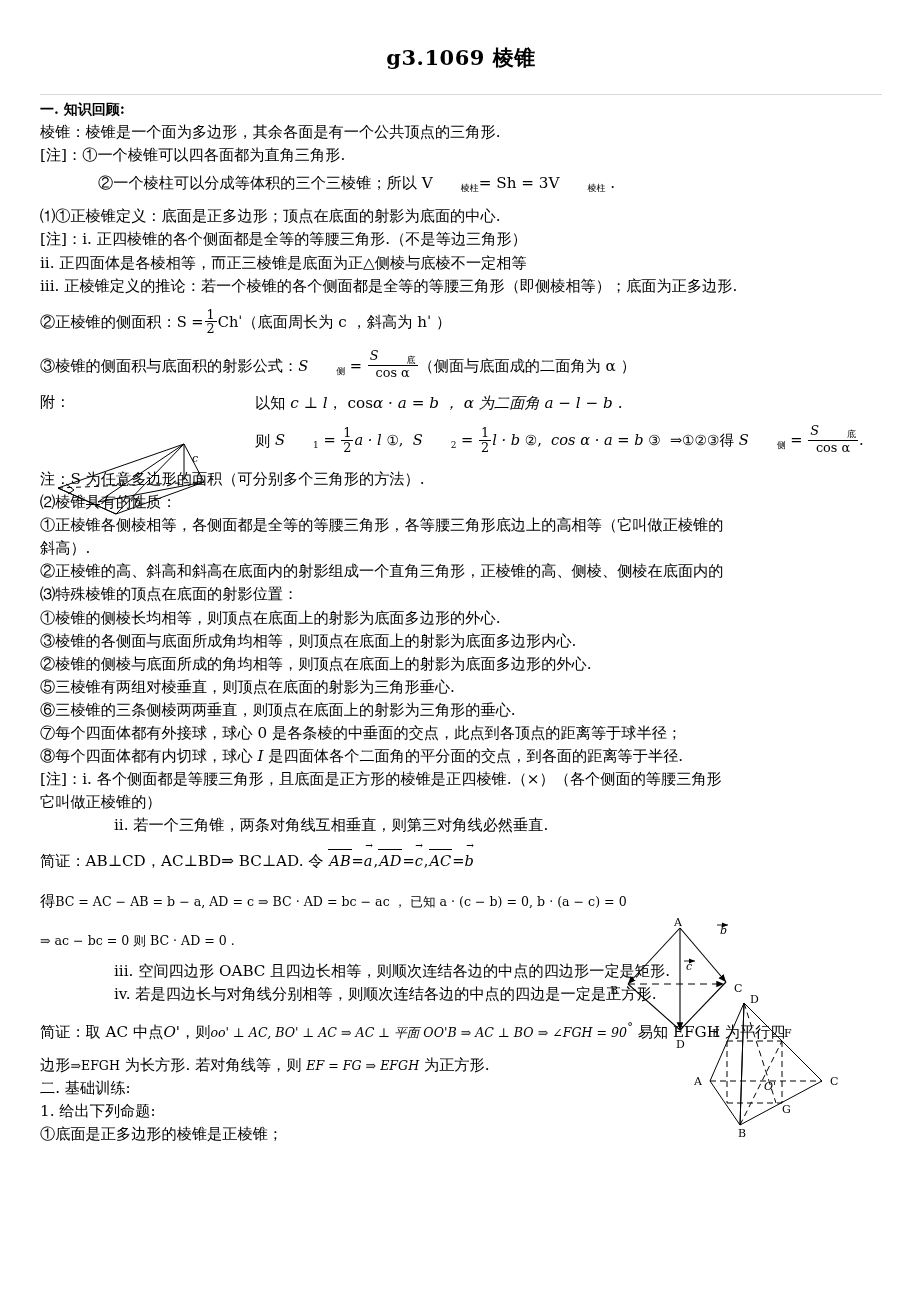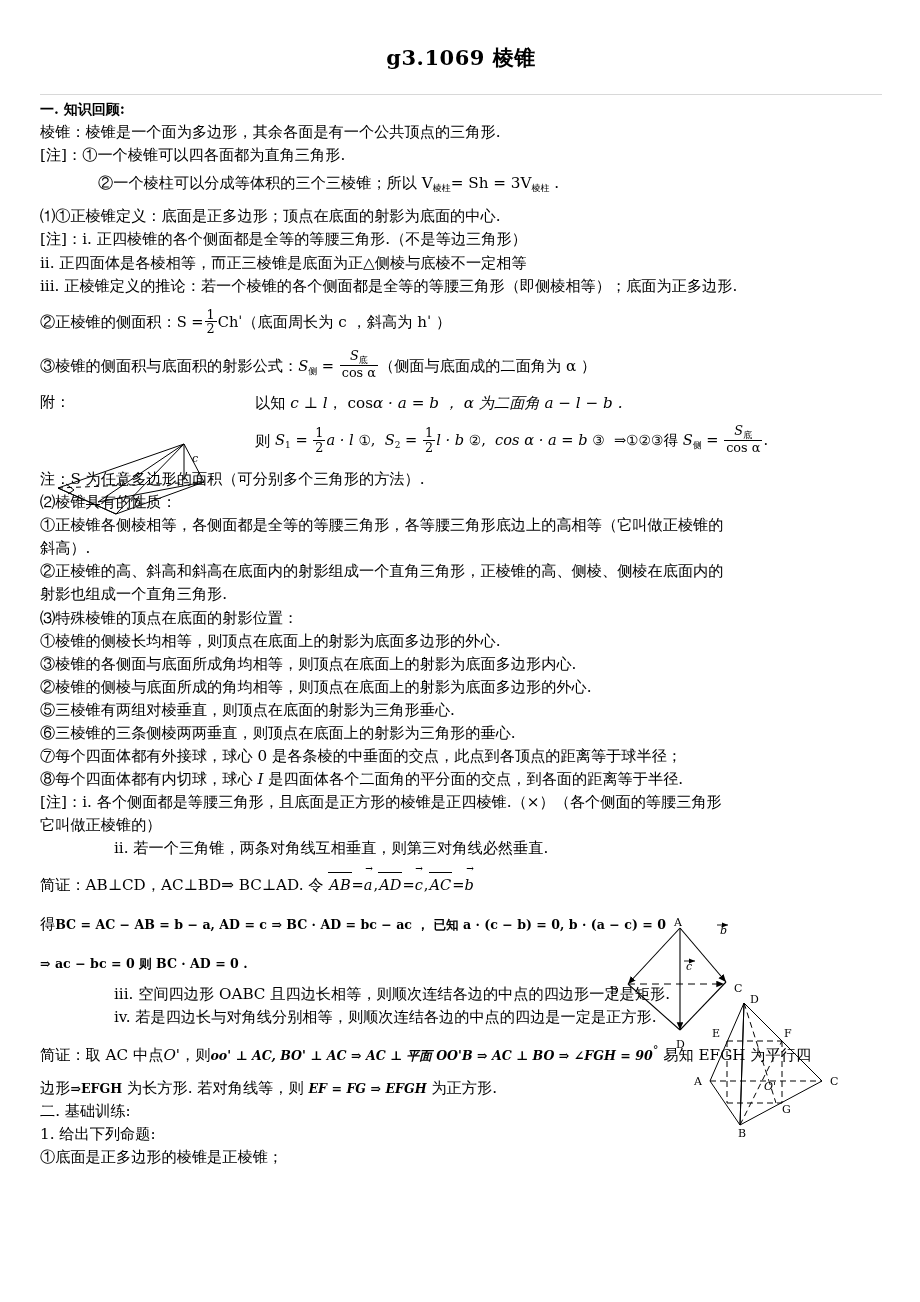--- a/index.html
+++ b/index.html
@@ -46,21 +46,21 @@
     margin: 0;
     padding: 0;
     text-align: left;
   }
   p.ln.indent1 { padding-left: 58px; }
   p.ln.indent2 { padding-left: 74px; }
   p.gap { margin-top: 10px; }
   p.gap-s { margin-top: 5px; }
   p.gap-l { margin-top: 14px; }
   .mi { font-style: italic; }
-  .sm { font-size: 9px; vertical-align: -0.28em; font-style: normal; }
+  .sm { font-size: 9px; vertical-align: -0.28em; font-style: normal; margin-left: 28px; }
   .up { font-size: 11.5px; vertical-align: 0.5em; }
 
   
   .frac {
     display: inline-block;
     vertical-align: -0.48em;
     text-align: center;
     font-size: 0.88em;
     line-height: 1.04;
     margin: 0 1px;
@@ -76,21 +76,21 @@
     border-top:1px solid #000;
   }
   .vecarr { position: relative; display:inline-block; font-style: italic; padding-right:1px;}
   .vecarr::after {
     content:"\2192";
     position:absolute; left:50%; transform: translateX(-50%) scaleX(0.8);
     top:-0.92em; font-size:0.78em; font-style:normal; line-height:1;
   }
   .circnum { font-size: 0.95em; }
   .math-blk { font-size: 14.6px; }
-  .math-sm  { font-size: 12.6px; font-weight: bold; }
+  .math-sm  { font-size: 12.6px; }
 
   
   .fig { position: absolute; }
   #fig-attach { left: 56px; top: 396px; }
   #fig-tetra1 { left: 596px; top: 878px; }
   #fig-tetra2 { left: 672px; top: 945px; }
   svg { display:block; overflow: visible; }
   text { font-family: "DejaVu Serif","Liberation Serif",serif; font-size: 11px; }
   text.ital { font-style: italic; }
 
@@ -145,21 +145,20 @@
       </p>
     </div>
   </div>
 
   <p class="ln" style="margin-top:14px;">注：S 为任意多边形的面积（可分别多个三角形的方法）.</p>
 
   <p class="ln">⑵棱锥具有的性质：</p>
   <p class="ln">①正棱锥各侧棱相等，各侧面都是全等的等腰三角形，各等腰三角形底边上的高相等（它叫做正棱锥的</p>
   <p class="ln">斜高）.</p>
   <p class="ln">②正棱锥的高、斜高和斜高在底面内的射影组成一个直角三角形，正棱锥的高、侧棱、侧棱在底面内的</p>
-  <p class="ln">射影也组成一个直角三角形.</p>
 
   <p class="ln">⑶特殊棱锥的顶点在底面的射影位置：</p>
   <p class="ln">①棱锥的侧棱长均相等，则顶点在底面上的射影为底面多边形的外心.</p>
   <p class="ln">③棱锥的各侧面与底面所成角均相等，则顶点在底面上的射影为底面多边形内心.</p>
   <p class="ln">②棱锥的侧棱与底面所成的角均相等，则顶点在底面上的射影为底面多边形的外心.</p>
   <p class="ln">⑤三棱锥有两组对棱垂直，则顶点在底面的射影为三角形垂心.</p>
   <p class="ln">⑥三棱锥的三条侧棱两两垂直，则顶点在底面上的射影为三角形的垂心.</p>
   <p class="ln">⑦每个四面体都有外接球，球心 0 是各条棱的中垂面的交点，此点到各顶点的距离等于球半径；</p>
   <p class="ln">
     <span>⑧每个四面体都有内切球，球心 </span><span class="mi">I</span><span> 是四面体各个二面角的平分面的交点，到各面的距离等于半径.</span>

